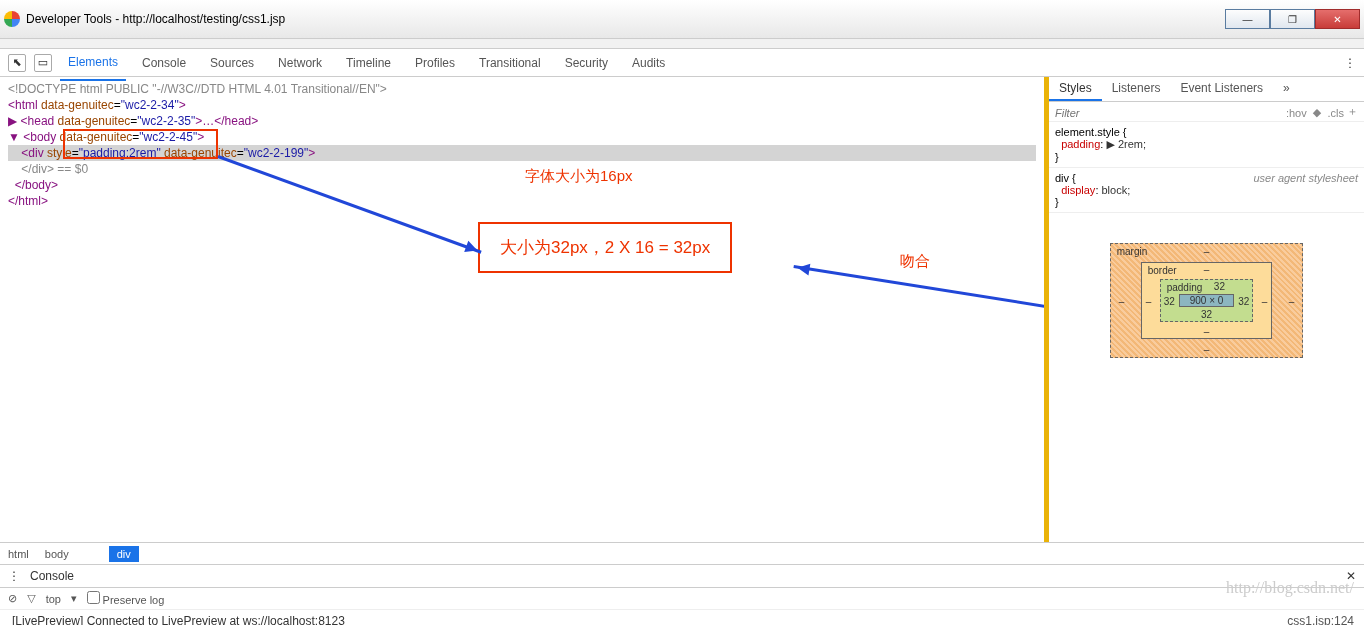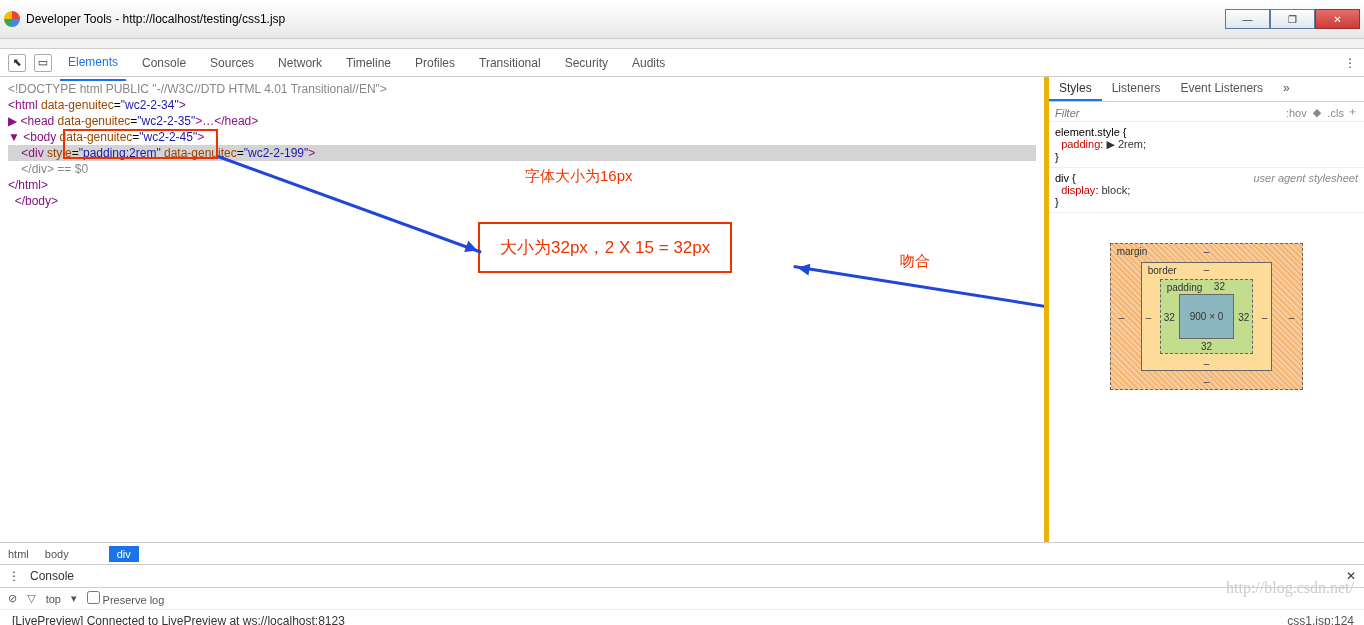--- a/index.html
+++ b/index.html
@@ -50,21 +50,21 @@
 .prop { color: #c80000; }
 .pval { color: #333; }
 .uas { color: #888; float: right; font-style: italic; }
 
 
 .boxmodel-wrap { flex: 1; display: flex; align-items: flex-start; justify-content: center; padding-top: 30px; }
 .bm { font-family: Consolas, monospace; font-size: 10px; text-align: center; }
 .bm-margin { background: repeating-linear-gradient(45deg,#f9cc9d,#f9cc9d 2px,#f3b877 2px,#f3b877 4px); border: 1px dashed #666; padding: 18px 30px; position: relative; }
 .bm-border { background: #fddc9a; border: 1px solid #666; padding: 16px 18px; position: relative; }
 .bm-padding { background: #c3dd8f; border: 1px dashed #666; padding: 14px 18px; position: relative; }
-.bm-content { background: #8cb6c0; border: 1px solid #666; padding: 16px 10px; color: #333; }
+.bm-content { background: #8cb6c0; border: 1px solid #666; padding: 0 10px; color: #333; }
 .bm-label { position: absolute; top: 2px; left: 6px; color: #333; }
 .bm-num { position: absolute; color: #333; }
 
 
 .breadcrumb { height: 22px; border-top: 1px solid #ccc; display: flex; align-items: center; font-size: 11px; }
 .crumb { padding: 2px 8px; color: #555; }
 .crumb.active { background: #1a73e8; color: #fff; margin-left: 32px; }
 
 
 .console-hdr { height: 24px; border-top: 1px solid #ccc; border-bottom: 1px solid #ccc; display: flex; align-items: center; padding: 0 8px; font-size: 12px; color: #333; gap: 10px; }
@@ -106,27 +106,27 @@
 </div>
 
 <div class="main">
   <div class="dom-panel">
     <div class="line"><span style="color:#888">&lt;!DOCTYPE html PUBLIC "-//W3C//DTD HTML 4.01 Transitional//EN"&gt;</span></div>
     <div class="line"><span class="tag">&lt;html </span><span class="attr">data-genuitec</span>=<span class="val">"wc2-2-34"</span><span class="tag">&gt;</span></div>
     <div class="line"><span class="tag">▶ &lt;head </span><span class="attr">data-genuitec</span>=<span class="val">"wc2-2-35"</span><span class="tag">&gt;…&lt;/head&gt;</span></div>
     <div class="line"><span class="tag">▼ &lt;body </span><span class="attr">data-genuitec</span>=<span class="val">"wc2-2-45"</span><span class="tag">&gt;</span></div>
     <div class="line selline"><span class="tag">    &lt;div </span><span class="attr">style</span>=<span class="val">"padding:2rem"</span> <span class="attr">data-genuitec</span>=<span class="val">"wc2-2-199"</span><span class="tag">&gt;</span></div>
     <div class="line" style="color:#888">    &lt;/div&gt; == $0</div>
+    <div class="line"><span class="tag">  &lt;/body&gt;</span></div>
     <div class="line"><span class="tag">&lt;/html&gt;</span></div>
-    <div class="line"><span class="tag">  &lt;/body&gt;</span></div>
 
     <div class="redbox1" style="left:63px;top:52px;width:155px;height:30px"></div>
 
     <div class="annot" style="left:525px;top:90px">字体大小为16px</div>
-    <div class="annot annot-box" style="position:absolute;left:478px;top:145px">大小为32px，2 X 15 = 32px</div>
+    <div class="annot annot-box" style="position:absolute;left:478px;top:145px">大小为32px，2 X 16 = 32px</div>
     <div class="annot" style="left:900px;top:175px">吻合</div>
 
     <div class="arrow" style="left:218px;top:78px;width:280px;transform:rotate(20deg)"></div>
     <div class="arrow" style="left:1090px;top:235px;width:300px;transform:rotate(189deg)"></div>
   </div>
 
   <div class="styles-panel">
     <div class="sp-tabs">
       <span class="sp-tab active">Styles</span>
       <span class="sp-tab">Listeners</span>

